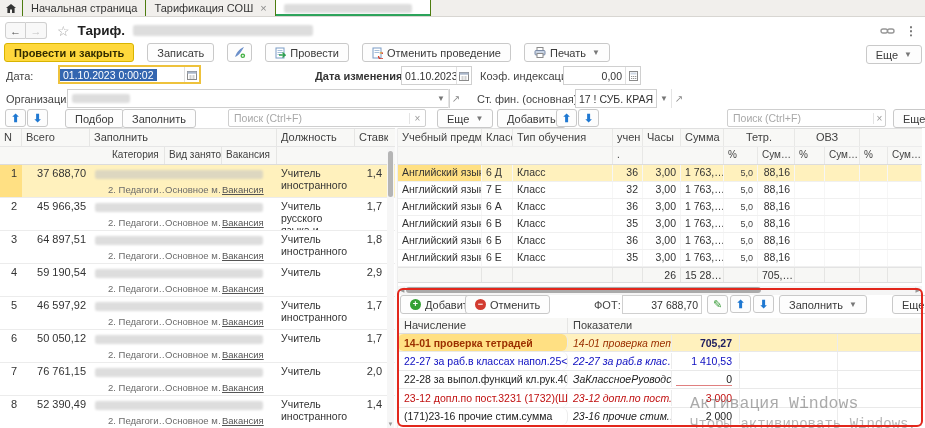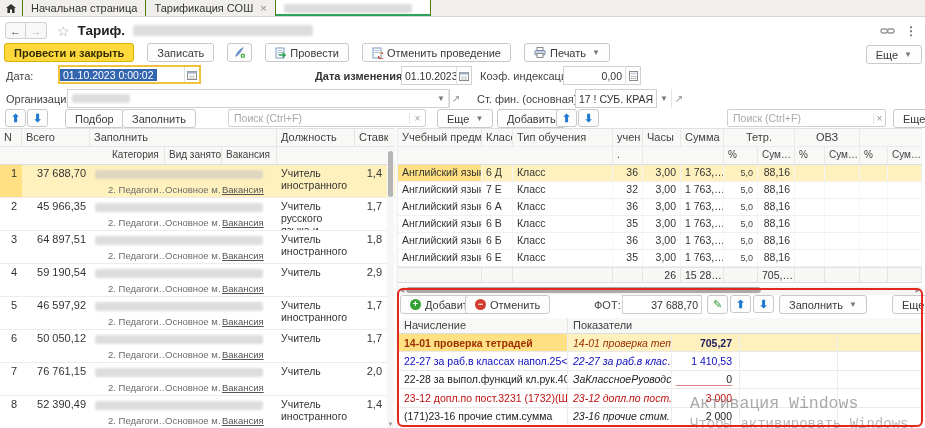--- a/index.html
+++ b/index.html
@@ -109,21 +109,21 @@
   .fotlabel { position:absolute; left:196px; top:5px; color:#444; }
   .fotfield { position:absolute; left:224px; top:1px; width:80px; }
   .pencil { color:#3c9e3c; font-size:11px; }
   .accr-head { position:absolute; left:398px; top:318px; width:524px; height:16px; background:#f8f8f6; border-bottom:1px solid #dcdcdc; display:flex; color:#3f3f3f; }
   .ah-name { width:170px; padding:1px 6px; border-right:1px solid #e6e6e4; }
   .ah-ind { width:354px; padding:1px 5px; }
   .accr-body { position:absolute; left:398px; top:334px; width:524px; height:93px; overflow:hidden; }
   .accr-row { display:flex; height:18.4px; border-bottom:1px solid #e9e9e9; background:#fff; font-size:10.5px; align-items:center; }
   .accr-row.selected { background:#fff1bd; }
   .accr-row.selected .a-name { background:#ffe083; }
-  .a-name { width:170px; padding:2px 6px; border-right:1px solid #ececec; white-space:nowrap; overflow:hidden; height:100%; display:flex; align-items:center; }
+  .a-name { width:170px; padding:2px 6px; border-right:1px solid #ececec; white-space:nowrap; overflow:hidden; height:100%; display:flex; align-items:center;border-radius:6px; }
   .a-ind { width:104px; padding:2px 5px; font-style:italic; border-right:1px solid #ececec; white-space:nowrap; overflow:hidden; }
   .a-val { width:68px; padding:2px 7px 2px 2px; text-align:right; border-right:1px solid #ececec; white-space:nowrap; }
   .a-e1 { width:98px; border-right:1px solid #ececec; height:100%; }
   .a-e2 { width:84px; height:100%; }
   .st-maroon { color:#9b3000; } .st-maroon .a-name { font-weight:bold; }
   .st-blue { color:#0d0dc0; } .st-blue .a-val { color:#0d0dc0; }
   .st-red { color:#c01010; } .st-red .a-val { color:#c01010; }
   .st-plain { color:#1c1c1c; }
   .st-maroon .a-val { color:#202060; font-weight:bold; }
   .redline span { display:inline-block; min-width:56px; border-bottom:1px solid #e07f7f; text-align:right; }

